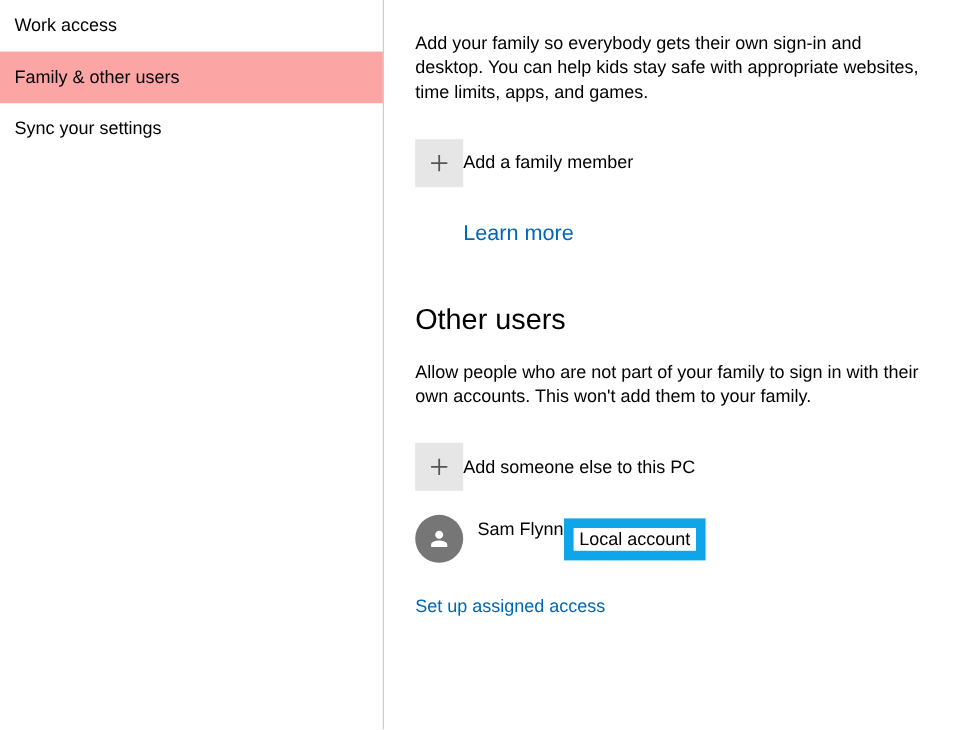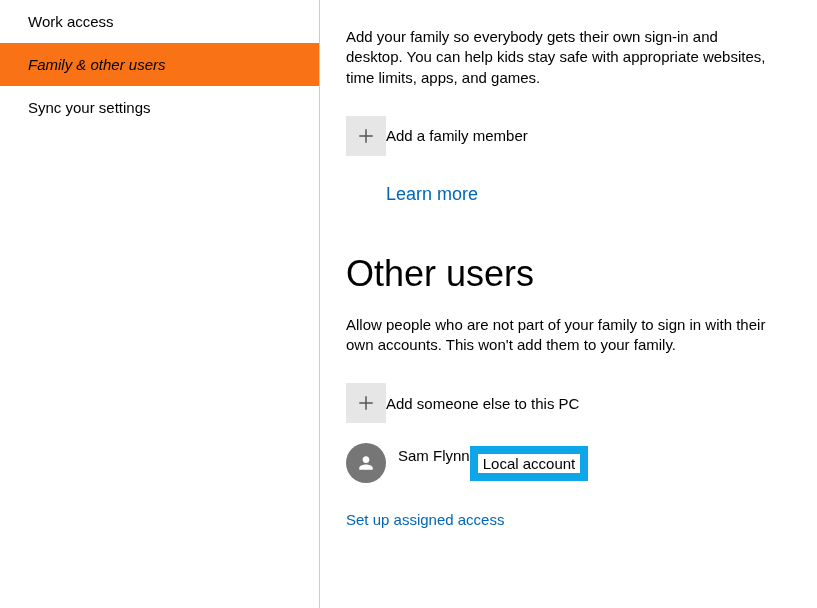--- a/index.html
+++ b/index.html
@@ -17,28 +17,27 @@
       overflow: hidden;
       display: flex;
     }
     .sidebar {
       width: 320px;
       height: 100%;
       border-right: 1px solid #ccc;
       background: #fff;
     }
     .sidebar-item {
-      padding: 13px 28px;
+      padding: 13px 12px;
       font-size: 15px;
       cursor: pointer;
       color: #000;
     }
     .sidebar-item.active {
-      background: #f97316;
-      font-style: italic;
+      background: #fca5a5;
     }
     .main {
       flex: 1;
       padding: 8px 18px 0 26px;
       overflow: hidden;
       position: relative;
     }
     .desc {
       line-height: 1.35;
       color: #000;
@@ -70,21 +69,21 @@
       cursor: pointer;
       display: inline-block;
     }
     .learn-more {
       margin-top: 28px;
       font-size: 18px;
       margin-left: 40px;
     }
     h2.section-title {
       font-weight: 300;
-      font-size: 36px;
+      font-size: 24px;
       margin-top: 48px;
       margin-bottom: 20px;
       color: #000;
     }
     .user-row {
       display: flex;
       align-items: center;
       margin-top: 20px;
       gap: 12px;
       cursor: pointer;

